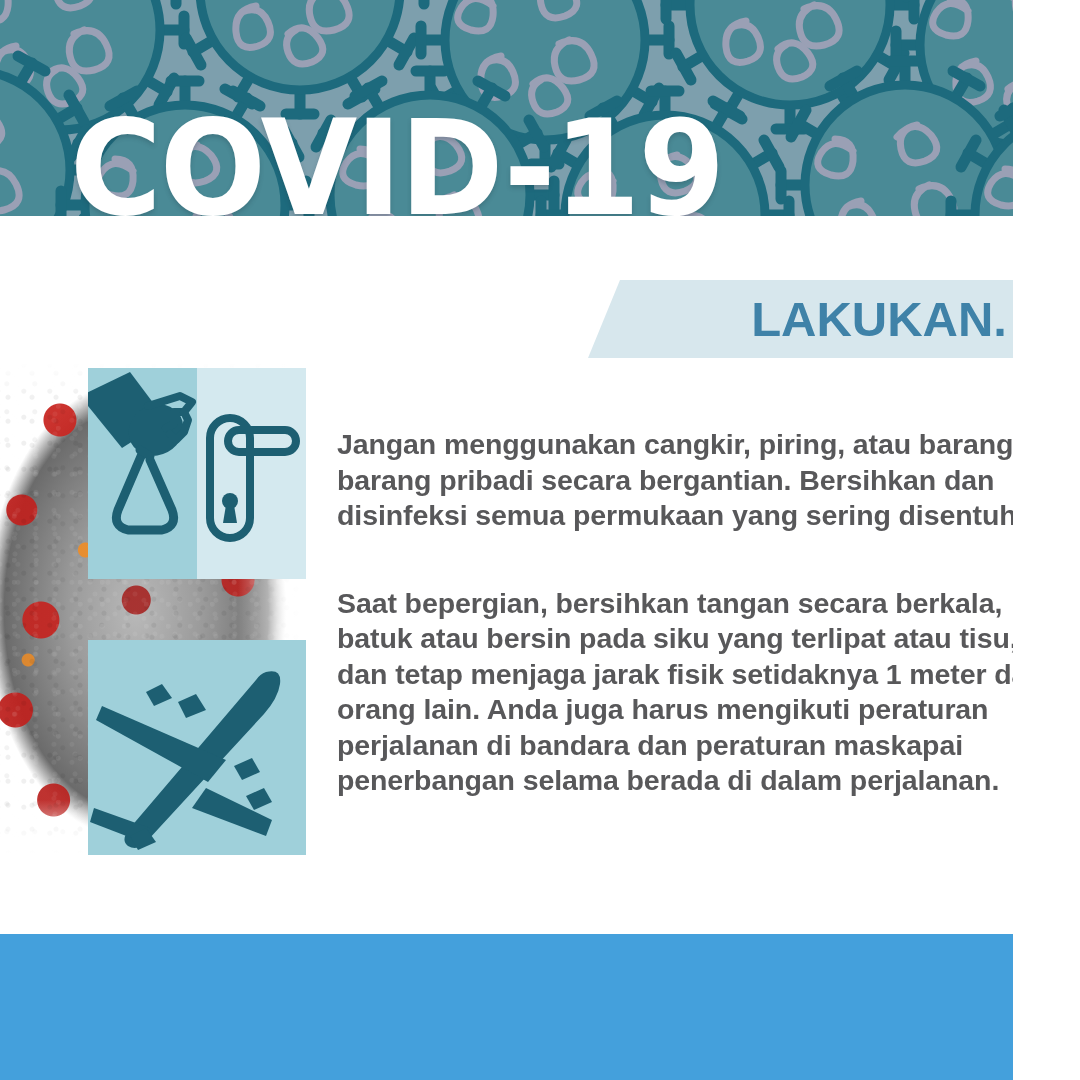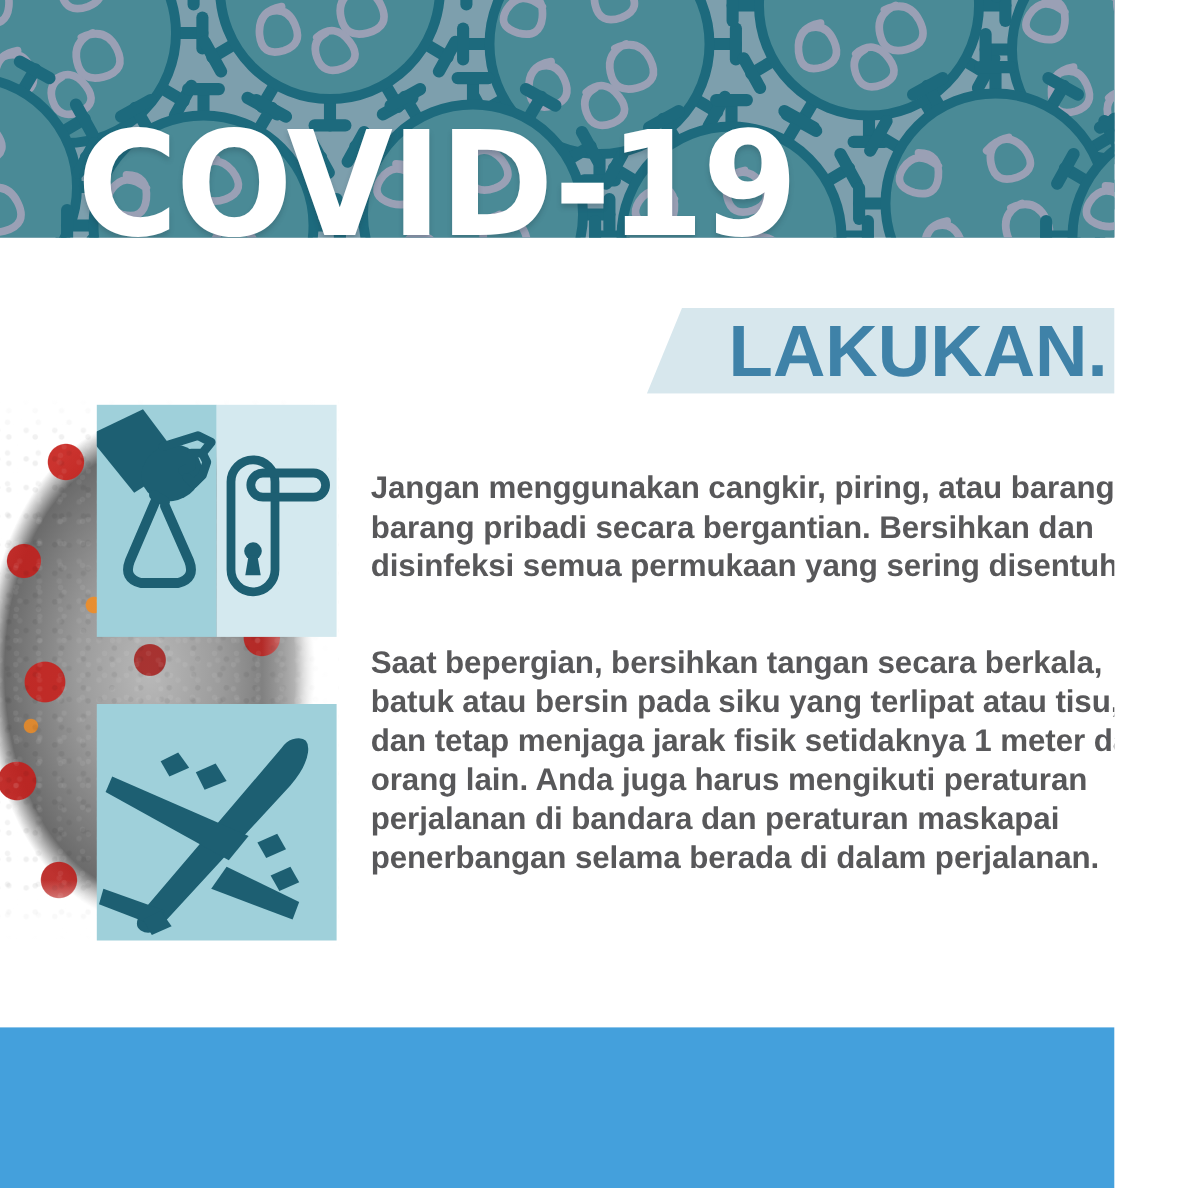--- a/index.html
+++ b/index.html
@@ -125,21 +125,21 @@
   
   #lakukan-banner {
     position:absolute;
     left:588px; top:280px;
     width:430px; height:78px;
     background:#d7e7ed;
     clip-path:polygon(32px 0, 100% 0, 100% 100%, 0 100%);
     display:flex; align-items:center; justify-content:flex-end;
   }
   #lakukan-text {
-    font-size:66px;
+    font-size:49px;
     font-weight:bold;
     color:#3f82a8;
     letter-spacing:0px;
     padding-right:11px;
     line-height:1;
   }
 
   
   #body-text { position:absolute; left:337px; top:427px; width:715px; }
   .para {

